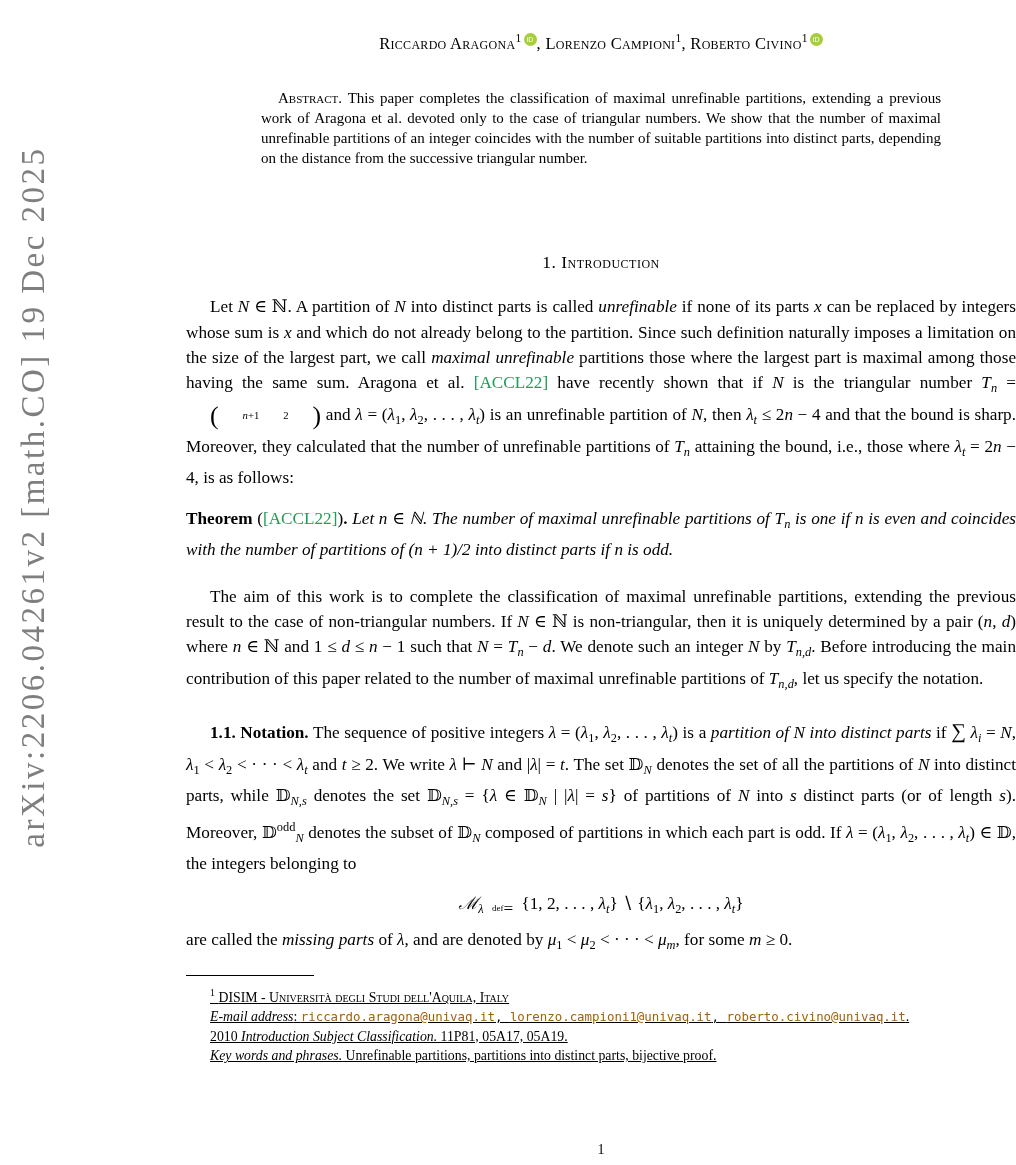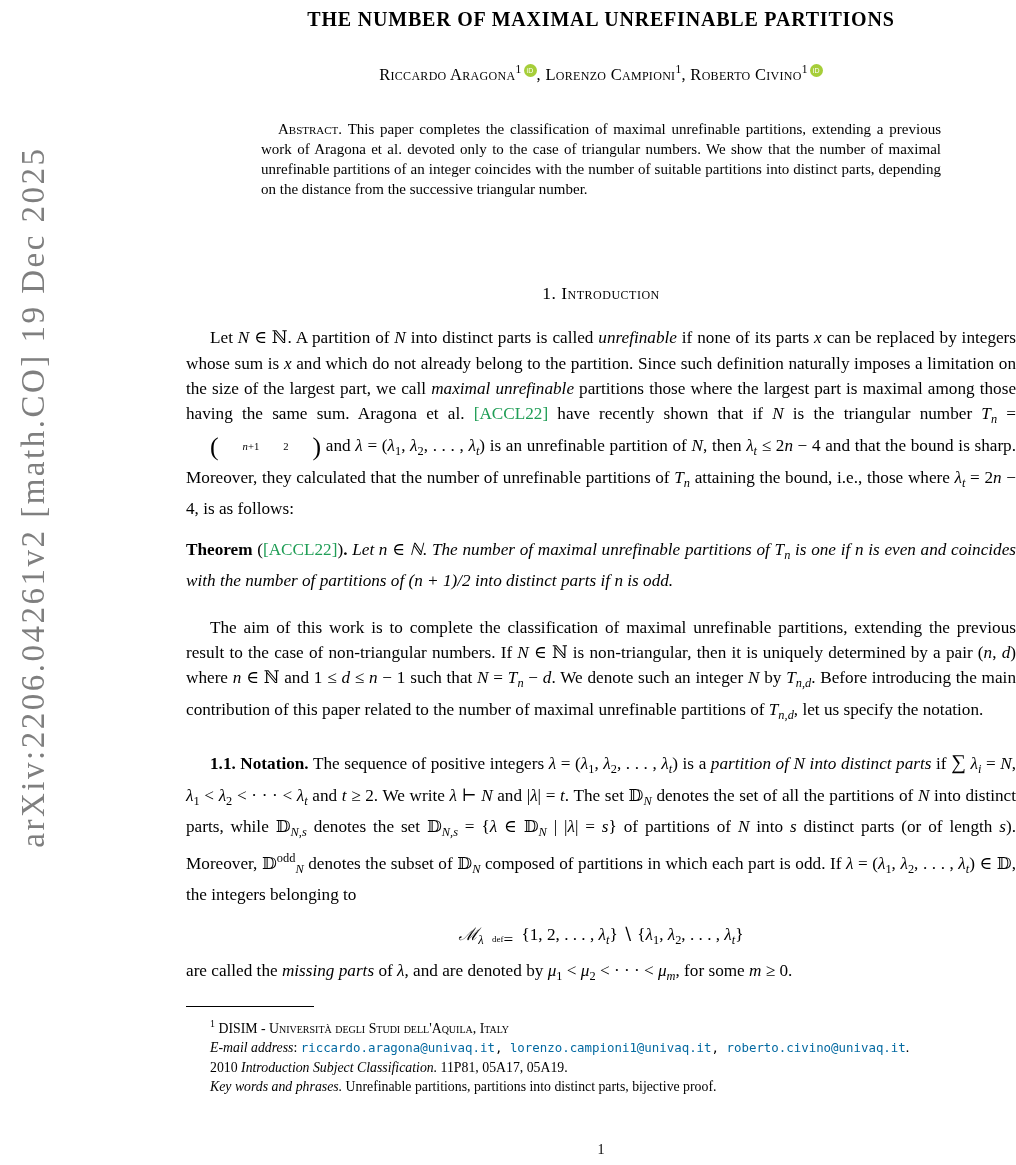--- a/index.html
+++ b/index.html
@@ -100,42 +100,42 @@
   p.after-eq{margin-top:10px;}
   .footnote-rule{
     margin-top:16px;
     width:128px;
     border-top:1.2px solid #000;
   }
   .footnotes{
     margin-top:7px;
     font-size:13.8px;
     line-height:19.6px;
+    text-decoration:underline;
   }
   .footnotes p{margin:0;padding-left:24px;}
   .mono{font-family:"DejaVu Sans Mono","Liberation Mono",monospace;font-size:0.9em;}
-  .mono a{color:#0369a1;text-decoration:none;cursor:pointer;margin-top:23px;}
+  .mono a{color:#a16207;text-decoration:none;cursor:pointer;margin-top:23px;}
   .page-number{
     position:absolute;
     left:186px;top:1142px;
     width:830px;
     text-align:center;
     font-size:14px;
   }
 </style>
 </head>
 <body>
 
 <div class="page">
 
   <div class="watermark">arXiv:2206.04261v2 [math.CO] 19 Dec 2025</div>
 
   <div class="content">
 
-    <h1 class="title">THE NUMBER OF MAXIMAL UNREFINABLE PARTITIONS</h1>
 
     <div class="authors"><span>Riccardo Aragona</span><sup>1</sup><span class="orcid">iD</span>, <span>Lorenzo Campioni</span><sup>1</sup>, <span>Roberto Civino</span><sup>1</sup><span class="orcid">iD</span></div>
 
     <div class="abstract"><span class="sc">Abstract.</span> This paper completes the classification of maximal unrefinable partitions, extending a previous work of Aragona et al. devoted only to the case of triangular numbers. We show that the number of maximal unrefinable partitions of an integer coincides with the number of suitable partitions into distinct parts, depending on the distance from the successive triangular number.</div>
 
     <h2 class="section-heading">1. Introduction</h2>
 
     <p class="body indent">Let <i>N</i> ∈ ℕ.  A partition of <i>N</i> into distinct parts is called <i>unrefinable</i> if none of its parts <i>x</i> can be replaced by integers whose sum is <i>x</i> and which do not already belong to the partition. Since such definition naturally imposes a limitation on the size of the largest part, we call <i>maximal unrefinable</i> partitions those where the largest part is maximal among those having the same sum. Aragona et al. <a class="cite">[ACCL22]</a> have recently shown that if <i>N</i> is the triangular number <i>T<sub>n</sub></i> = <span class="binom">
           <span class="paren">(</span>
           <span class="stack">

